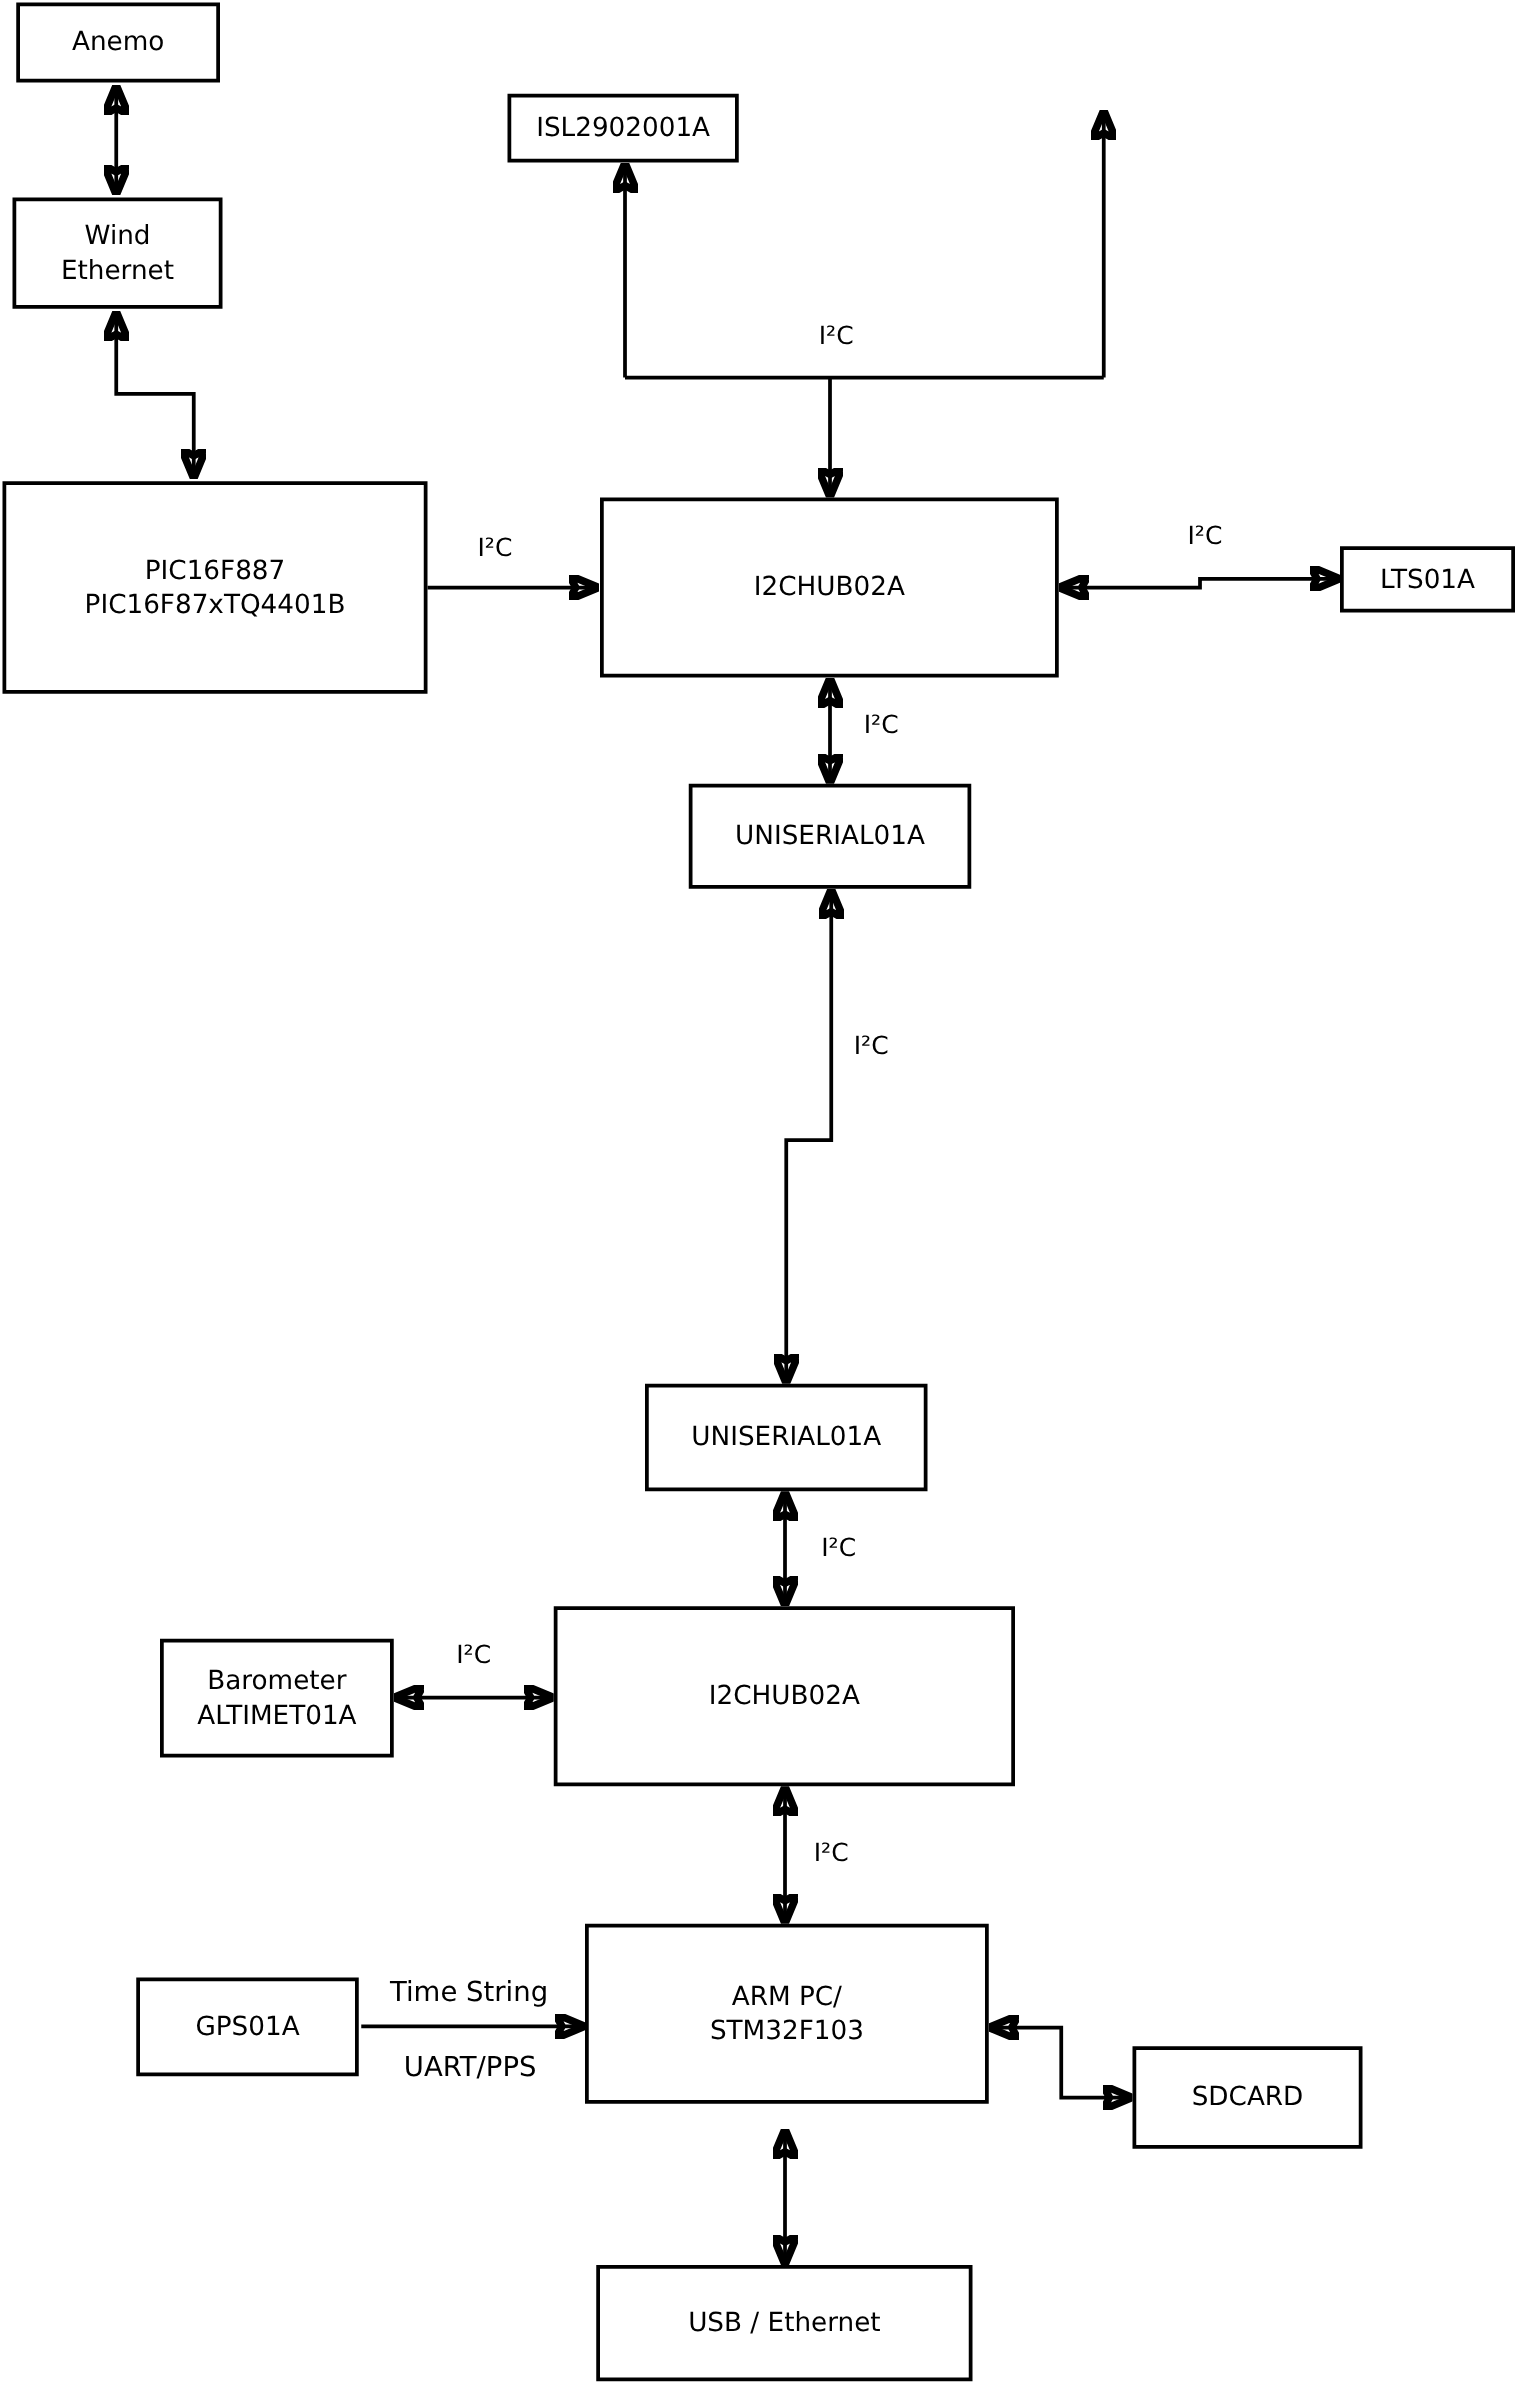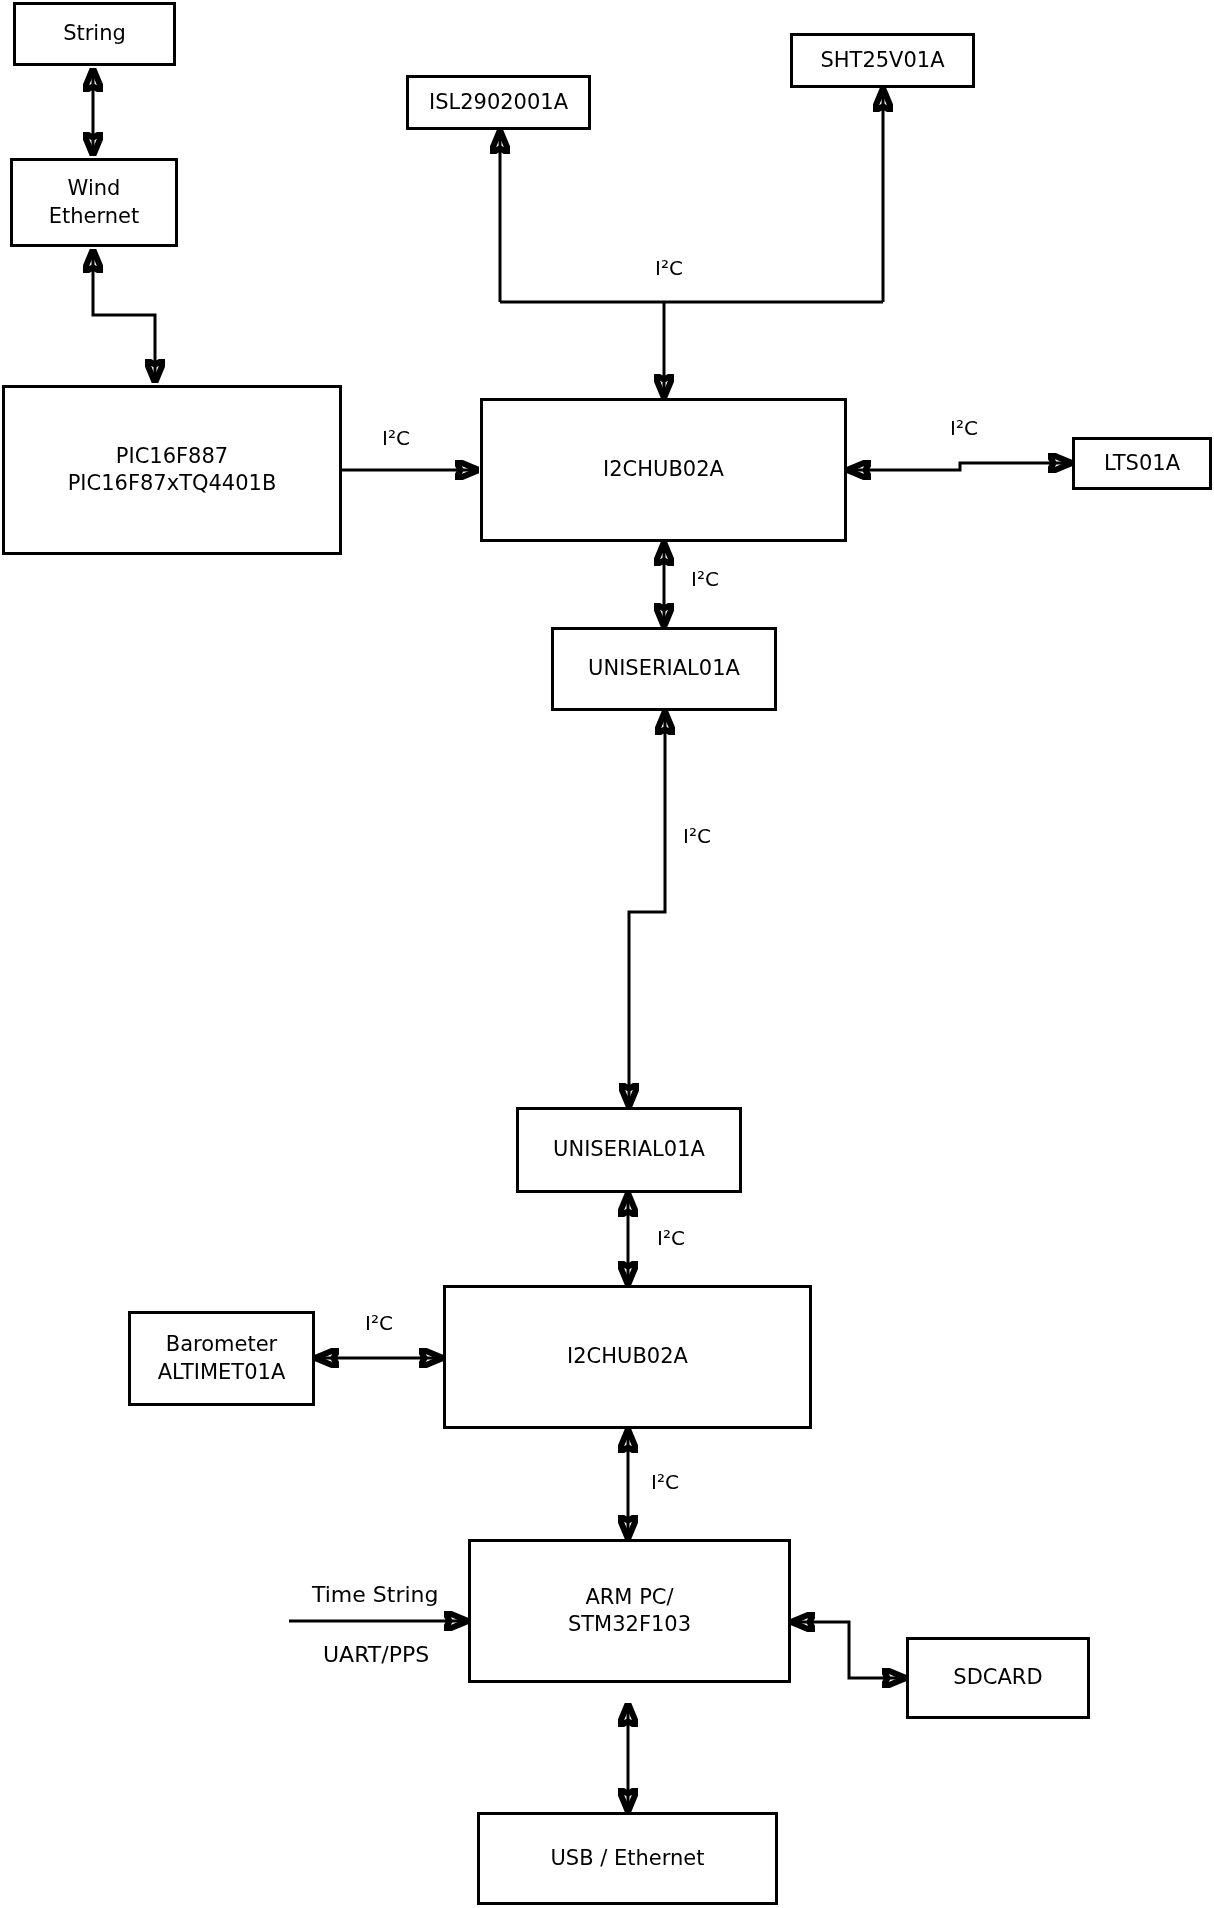--- a/index.html
+++ b/index.html
@@ -103,34 +103,34 @@
 
     <path d="M628,1431 L628,1537" marker-start="url(#ahs)" marker-end="url(#ah)"></path>
 
     <path d="M289,1621 L466,1621" marker-end="url(#ah)"></path>
 
     <path d="M793,1622 L849,1622 L849,1678 L904,1678" marker-start="url(#ahs)" marker-end="url(#ah)"></path>
 
     <path d="M628,1705 L628,1810" marker-start="url(#ahs)" marker-end="url(#ah)"></path>
   </svg>
 
-  <div class="node" id="n-anemo">String</div>
+  <div class="node" id="n-anemo">Anemo</div>
   <div class="node" id="n-wind">Wind
 Ethernet</div>
   <div class="node" id="n-pic">PIC16F887
 PIC16F87xTQ4401B</div>
   <div class="node" id="n-isl">ISL2902001A</div>
-  <div class="node" id="n-sht">SHT25V01A</div>
   <div class="node" id="n-hub1">I2CHUB02A</div>
   <div class="node" id="n-lts">LTS01A</div>
   <div class="node" id="n-uni1">UNISERIAL01A</div>
   <div class="node" id="n-uni2">UNISERIAL01A</div>
   <div class="node" id="n-hub2">I2CHUB02A</div>
   <div class="node" id="n-baro">Barometer
 ALTIMET01A</div>
+  <div class="node" id="n-gps">GPS01A</div>
   <div class="node" id="n-arm">ARM PC/
 STM32F103</div>
   <div class="node" id="n-sdcard">SDCARD</div>
   <div class="node" id="n-usb">USB / Ethernet</div>
 
   <div class="edge-label" id="el-topbus">I²C</div>
   <div class="edge-label" id="el-pichub">I²C</div>
   <div class="edge-label" id="el-hublts">I²C</div>
   <div class="edge-label" id="el-hubuni">I²C</div>
   <div class="edge-label" id="el-unilink">I²C</div>

